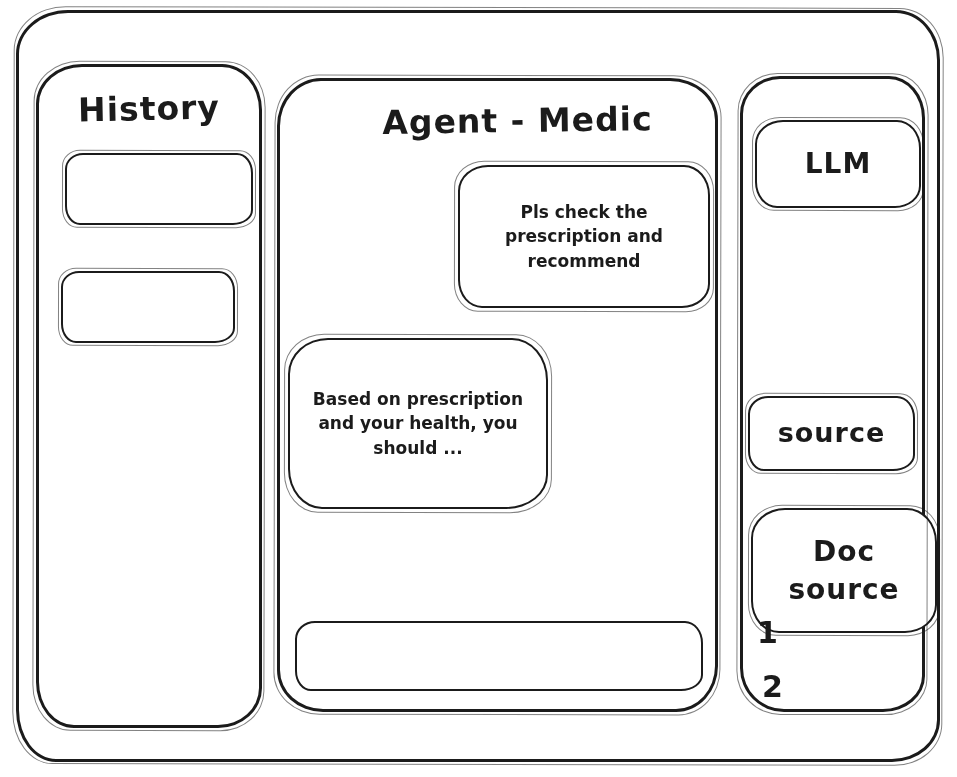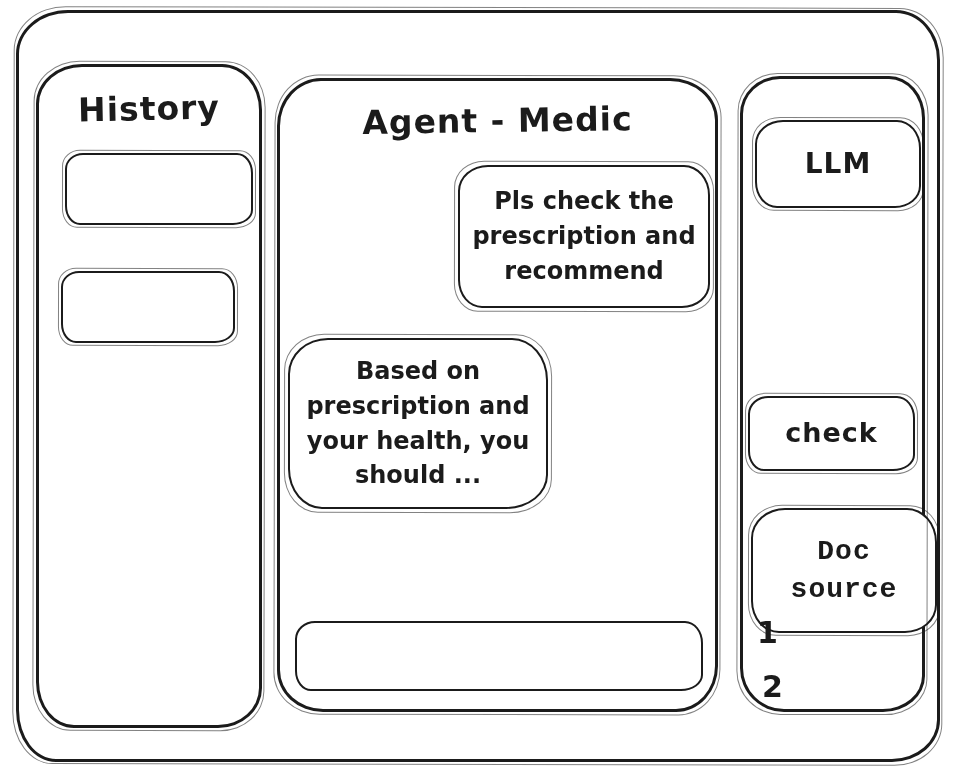--- a/index.html
+++ b/index.html
@@ -50,28 +50,29 @@
     border-width: 2.6px;
     cursor: pointer;
   }
   .hist-item::after { inset: -5px; }
   .hist-1 { left: 26px; top: 86px;  width: 188px; height: 72px; }
   .hist-2 { left: 22px; top: 204px; width: 174px; height: 72px; }
   
   .center-panel {
     left: 277px; top: 78px; width: 441px; height: 634px;
     border-radius: 44px 48px 42px 46px / 48px 42px 46px 42px;
+    padding-left: 20px;
   }
   .center-panel .panel-title { top: 20px; transform: rotate(-0.8deg); }
   .bubble {
     display: flex;
     align-items: center;
     justify-content: center;
     text-align: center;
-    font-size: 24px;
+    font-size: 17px;
     font-weight: bold;
     line-height: 1.45;
     padding: 8px 12px;
     border-width: 2.8px;
   }
   .bubble-user {
     left: 178px; top: 84px; width: 252px; height: 143px;
     border-radius: 30px 26px 28px 24px / 26px 30px 24px 28px;
   }
   .bubble-assistant {
@@ -109,21 +110,21 @@
   .tool-btn::after { inset: -5px; }
   .btn-llm    { left: 12px; top: 41px;  width: 166px; height: 88px;
                 border-radius: 28px 24px 26px 22px / 24px 28px 22px 26px; }
   .btn-ocr    { left: 12px; top: 154px; width: 163px; height: 90px;
                 border-radius: 26px 22px 28px 24px / 22px 28px 24px 26px; }
   .btn-params { left: 5px;  top: 317px; width: 167px; height: 75px;
                 border-radius: 20px 18px 22px 16px / 18px 22px 16px 20px;
                 font-size: 27px; }
   .btn-doc    { left: 8px;  top: 429px; width: 186px; height: 125px;
                 border-radius: 34px 30px 32px 28px / 30px 34px 28px 32px;
-                padding: 4px 16px; font-family: Liberation Mono, monospace; }
+                padding: 4px 16px; }
   .doc-num {
     position: absolute;
     font-size: 30px;
     font-weight: bold;
     cursor: pointer;
   }
   .num-1 { left: 14px; top: 536px; }
   .num-2 { left: 19px; top: 590px; }
 </style>
 </head>
@@ -140,17 +141,17 @@
 
 <main class="sketch center-panel">
   <div class="panel-title">Agent - Medic</div>
   <div class="sketch bubble bubble-user">Pls check the prescription and recommend</div>
   <div class="sketch bubble bubble-assistant">Based on prescription and your health, you should ...</div>
   <input class="sketch chat-input" type="text" placeholder="" style="">
 </main>
 
 <aside class="sketch right-panel">
   <button class="sketch tool-btn btn-llm">LLM</button>
-  <button class="sketch tool-btn btn-params">check</button>
+  <button class="sketch tool-btn btn-params">source</button>
   <button class="sketch tool-btn btn-doc">Doc source</button>
   <div class="doc-num num-1">1</div>
   <div class="doc-num num-2">2</div>
 </aside>
 
 </body></html>

